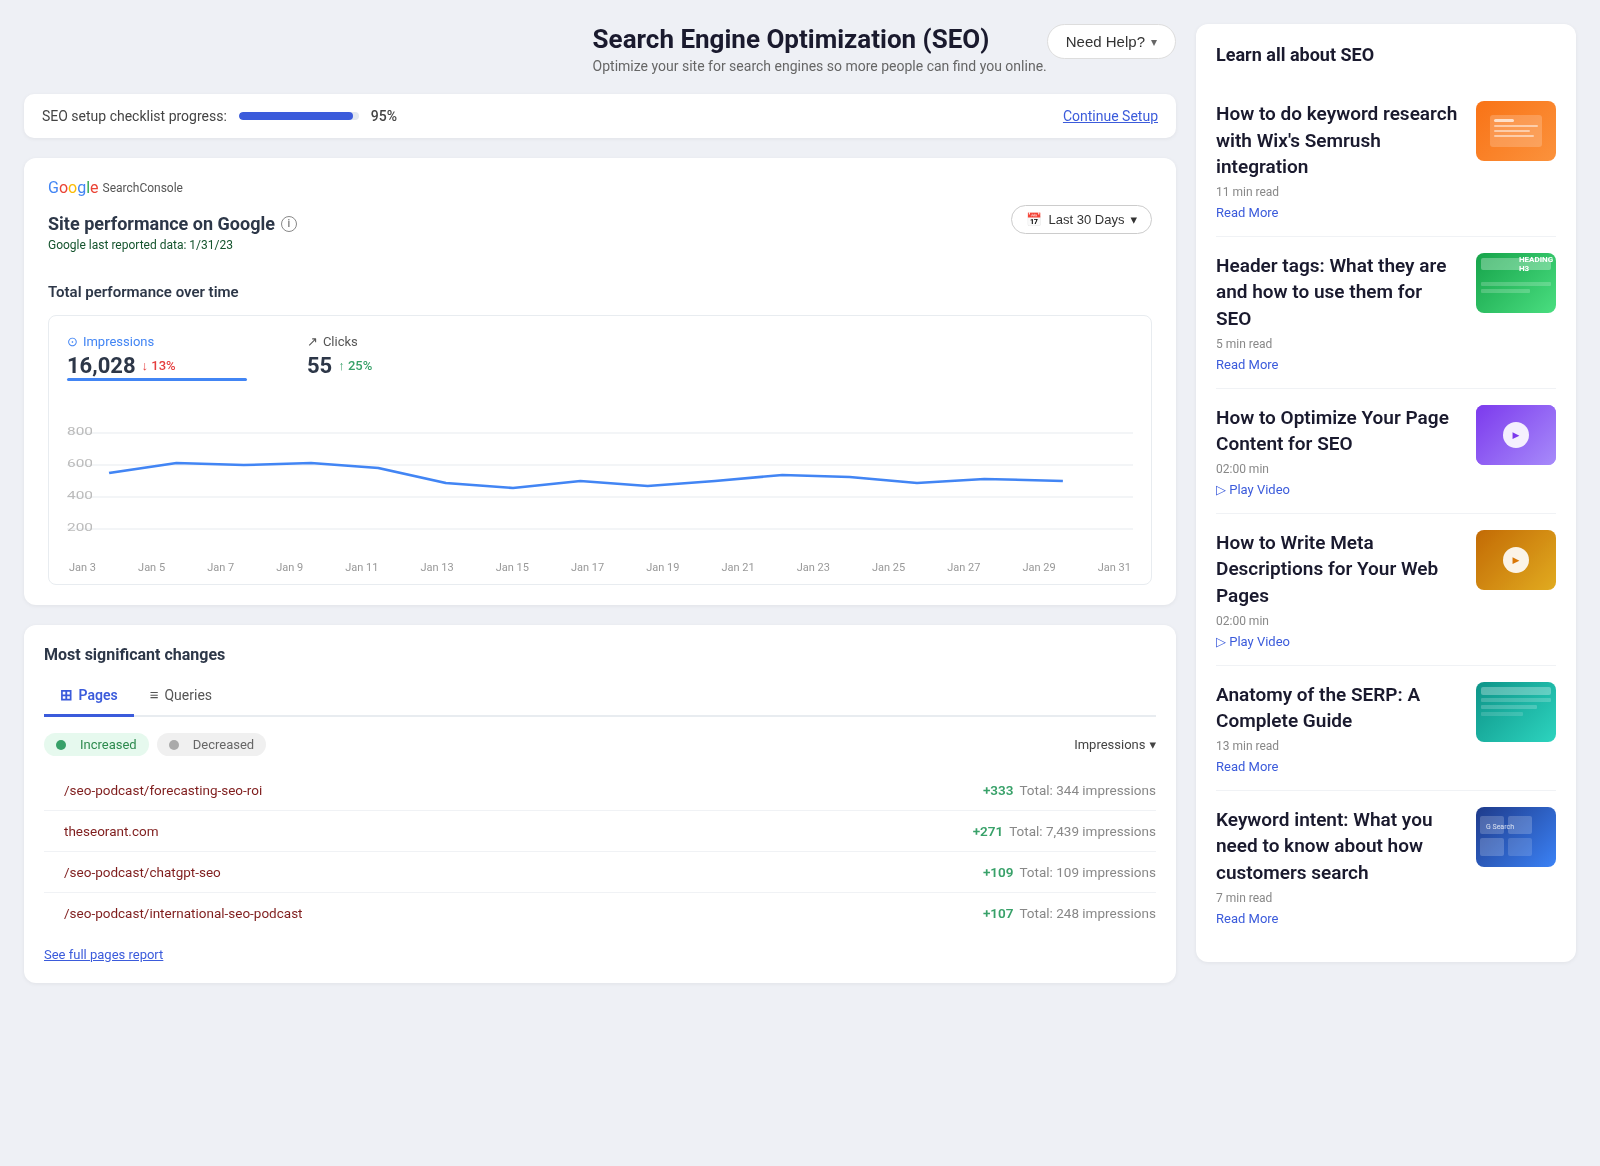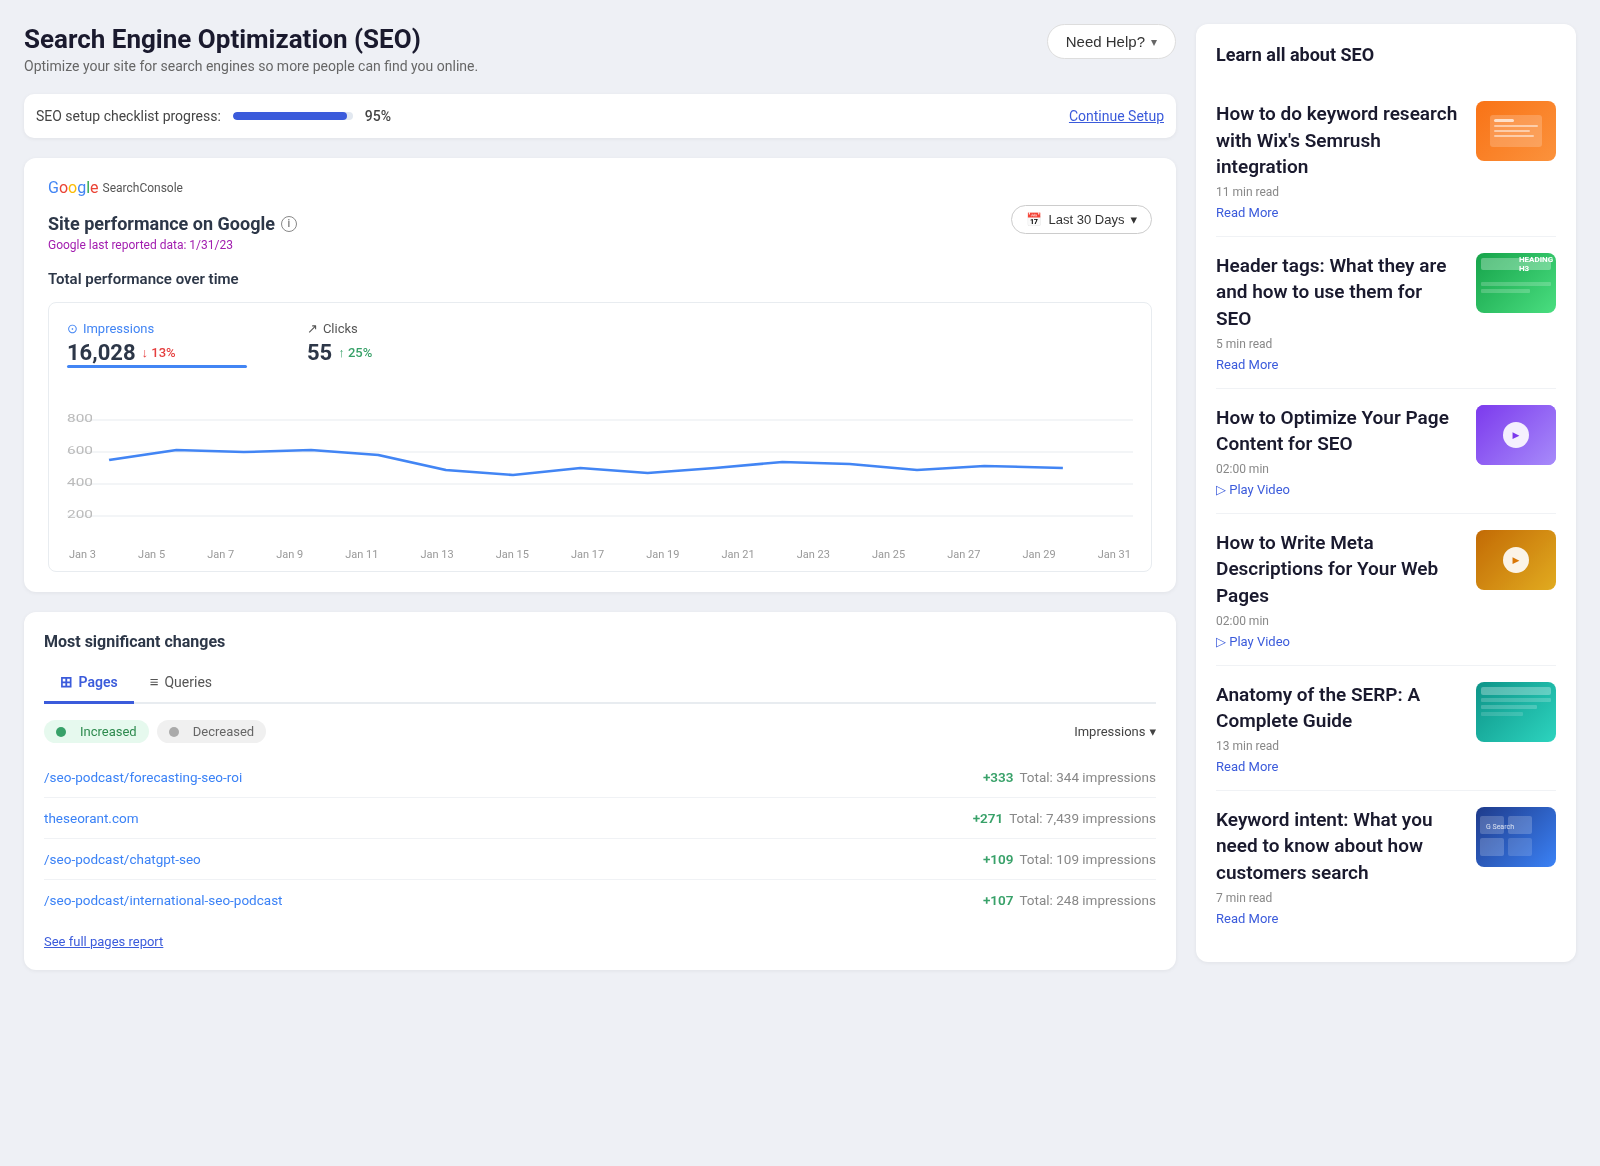--- a/index.html
+++ b/index.html
@@ -13,24 +13,23 @@
     .page-wrapper {
       display: flex;
       gap: 20px;
       max-width: 1560px;
     }
     .main-content {
       flex: 1;
     }
     .page-header {
       display: flex;
-      justify-content: space-between;
+      justify-content: flex-end;
       align-items: flex-start;
       margin-bottom: 20px;
-      gap: 20px;
     }
     .page-title {
       font-size: 26px;
       font-weight: 700;
       color: #1a1a2e;
     }
     .page-subtitle {
       font-size: 14px;
       color: #666;
       margin-top: 4px;
@@ -50,21 +49,21 @@
     }
     .help-button .chevron {
       font-size: 12px;
       color: #666;
     }
 
     
     .setup-bar {
       background: white;
       border-radius: 10px;
-      padding: 14px 12px;
+      padding: 14px 18px;
       display: flex;
       align-items: center;
       gap: 12px;
       margin-bottom: 20px;
       box-shadow: 0 1px 4px rgba(0,0,0,0.06);
     }
     .setup-bar-label {
       font-size: 14px;
       color: #444;
       white-space: nowrap;
@@ -148,22 +147,22 @@
       border: 1.5px solid #ccc;
       border-radius: 20px;
       padding: 6px 14px;
       font-size: 13px;
       color: #333;
       cursor: pointer;
       background: white;
     }
     .gsc-reported-date {
       font-size: 12px;
-      color: #a21caf;
-      margin-bottom: 18px;
+      color: #14532d;
+      margin-bottom: 31px;
     }
 
     
     .perf-section-title {
       font-size: 15px;
       font-weight: 600;
       margin-bottom: 14px;
     }
     .chart-container {
       border: 1px solid #e8ecf0;
@@ -307,21 +306,22 @@
     .data-row {
       display: flex;
       justify-content: space-between;
       align-items: center;
       padding: 12px 0;
       border-bottom: 1px solid #f0f2f5;
       font-size: 13.5px;
     }
     .data-row:last-child { border-bottom: none; }
     .row-path {
-      color: #3b82f6;
+      color: #7f1d1d;
+      margin-left: 20px;
     }
     .row-stats {
       display: flex;
       align-items: center;
       gap: 6px;
       color: #555;
     }
     .row-change-pos {
       color: #38a169;
       font-weight: 600;

